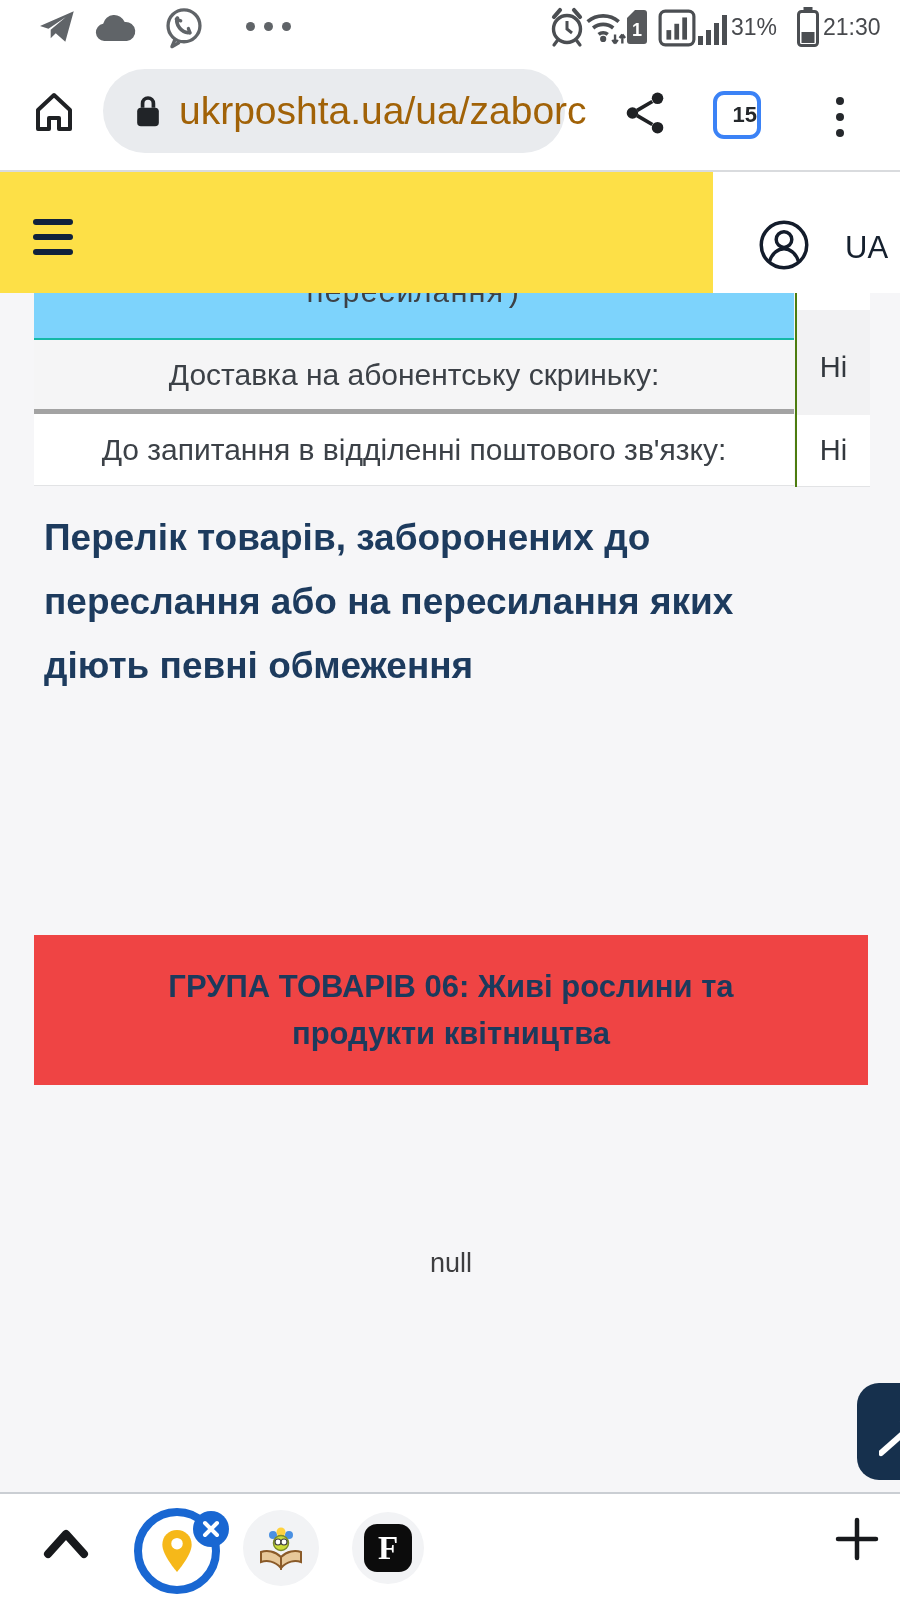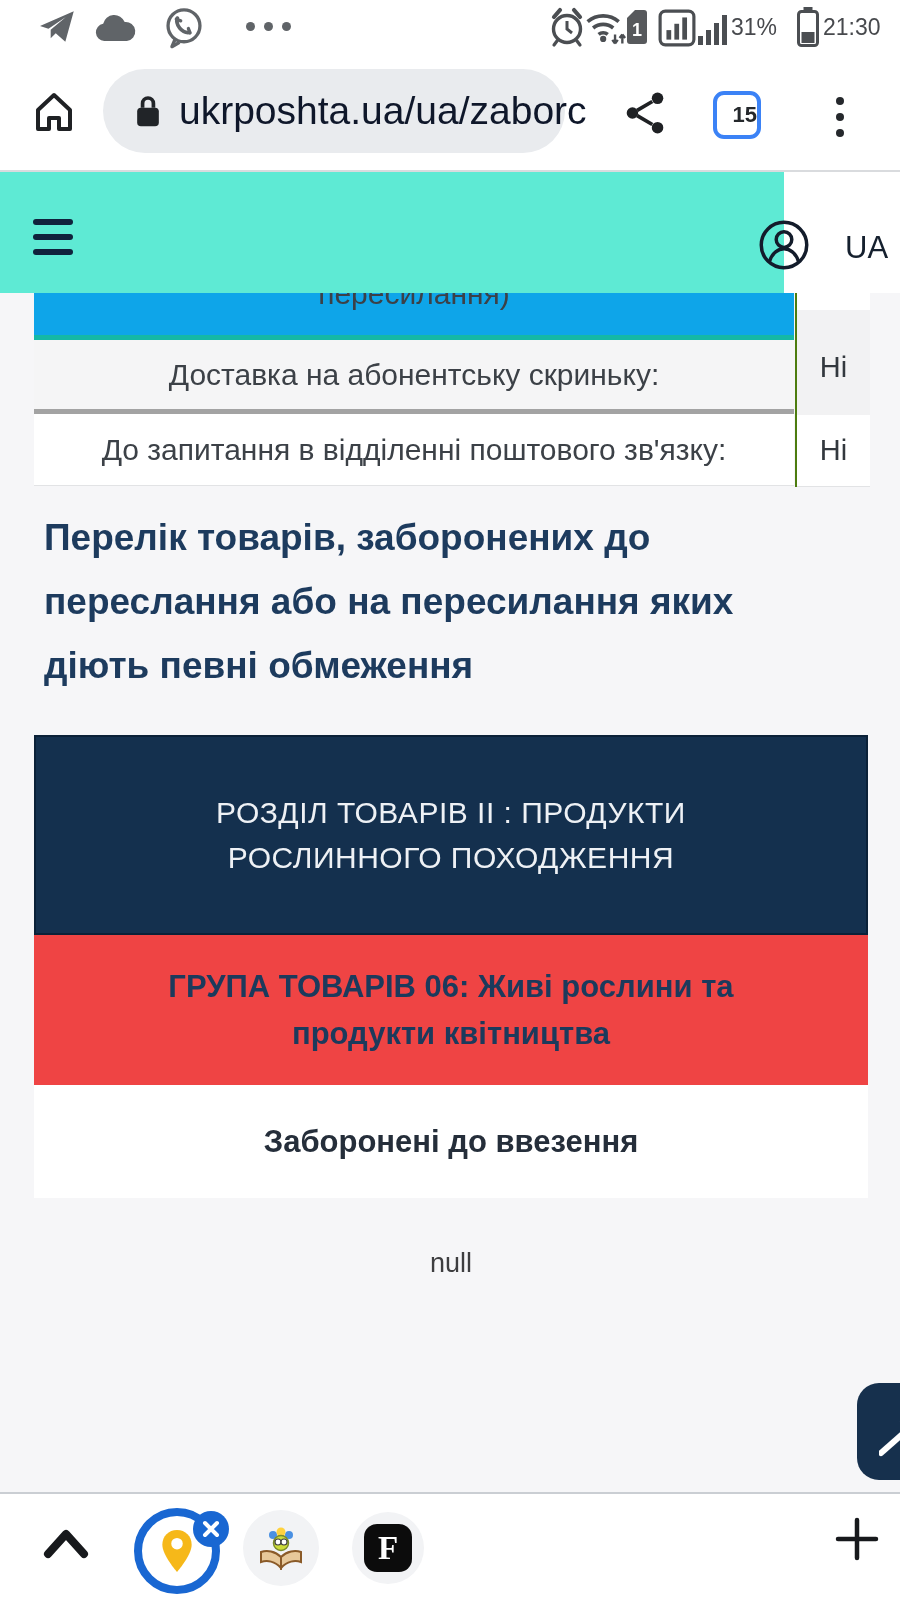--- a/index.html
+++ b/index.html
@@ -7,28 +7,28 @@
           font-family:"Liberation Sans",sans-serif;}
   .abs{position:absolute;}
 
   
   .statusbar{left:0;top:0;width:900px;height:55px;background:#fff;}
   .st-text{font-size:23px;color:#47494d;line-height:55px;}
 
   
   .toolbar{left:0;top:55px;width:900px;height:115px;background:#fff;}
   .urlpill{left:103px;top:14px;width:462px;height:84px;border-radius:42px;background:#e9ebee;}
-  .urltext{left:76px;top:0;height:84px;line-height:84px;font-size:39px;color:#0f172a;white-space:nowrap;}
+  .urltext{left:76px;top:0;height:84px;line-height:84px;font-size:39px;color:#a16207;white-space:nowrap;}
   .tabbox{left:713px;top:36px;width:40px;height:40px;border:4px solid #3b82f6;border-radius:11px;
           text-align:right;line-height:40px;font-size:22px;font-weight:bold;color:#25282c;}
   .menudots span{display:block;width:8px;height:8px;border-radius:50%;background:#25282c;margin:8px 0;}
   .divider{left:0;top:170px;width:900px;height:2px;background:#d9dbde;}
 
   
-  .siteheader{left:0;top:172px;width:784px;height:121px;background:#5eead4;}
+  .siteheader{left:0;top:172px;width:713px;height:121px;background:#fde047;}
   .hamburger div{width:40px;height:6px;background:#10223c;border-radius:3px;margin-bottom:9px;}
   .ua-label{font-size:31px;font-weight:500;color:#15202e;}
 
   
   .content-bg{left:0;top:293px;width:900px;height:1199px;background:#f6f6f8;}
   .tbl-cell{box-sizing:border-box;display:flex;align-items:center;justify-content:center;
             font-size:30px;color:#3c4147;}
   .tbl-val{font-size:29px;color:#33383e;}
   .heading{left:44px;top:506px;width:750px;font-size:37px;font-weight:bold;line-height:64px;color:#1d3b5e;}
   .block{left:34px;width:834px;display:flex;align-items:center;justify-content:center;text-align:center;}
@@ -157,47 +157,41 @@
       <path d="M10.5 39.5 c2.5 -8.5 8.5 -12 13.5 -12 s11 3.5 13.5 12" fill="none" stroke="#131c2b" stroke-width="3.2"></path>
     </svg>
     <div class="abs ua-label" style="left:845px;top:58px">UA</div>
   </div>
 
   <div class="abs content-bg">
 
     <div class="abs" style="left:34px;top:0;width:834px;">
 
       <div class="abs" style="left:0;top:0;width:760px;">
-        <div class="tbl-cell" style="height:47px;background:#0ea5e9;border-bottom:5px solid #14b8a6;overflow:hidden;position:relative;">
+        <div class="tbl-cell" style="height:47px;background:#7dd3fc;border-bottom:2px solid #14b8a6;overflow:hidden;position:relative;font-family:Liberation Mono, monospace;">
           <span style="position:absolute;top:-16px;width:100%;text-align:center;">пересилання)</span>
         </div>
         <div class="tbl-cell" style="height:74px;background:#f5f5f6;border-bottom:5px solid #a3a3a3;">Доставка на абонентську скриньку:</div>
         <div class="tbl-cell" style="height:72px;background:#fff;border-bottom:1px solid #e2e3e5;">До запитання в відділенні поштового зв'язку:</div>
       </div>
 
       <div class="abs" style="left:761px;top:0;width:73px;border-left:2px solid #4d7c0f;">
         <div style="height:17px;background:#fff;"></div>
         <div class="tbl-cell tbl-val" style="height:105px;background:#f2f2f3;padding-top:10px;">Ні</div>
         <div class="tbl-cell tbl-val" style="height:72px;background:#fff;border-bottom:1px solid #e2e3e5;">Ні</div>
       </div>
     </div>
 
     <h1 class="abs heading" style="margin:0;top:213px;">Перелік товарів, заборонених до переслання або на пересилання яких діють певні обмеження</h1>
 
-    <div class="abs block navyblock" style="top:442px;">
-      <p>РОЗДІЛ ТОВАРІВ II : ПРОДУКТИ РОСЛИННОГО ПОХОДЖЕННЯ</p>
-    </div>
 
     <div class="abs block group06" style="top:642px;">
       <p>ГРУПА ТОВАРІВ 06: Живі рослини та продукти квітництва</p>
     </div>
 
-    <div class="abs block whiteblock" style="top:792px;">
-      <p>Заборонені до ввезення</p>
-    </div>
 
     <div class="abs nulltext" style="top:955px;">null</div>
 
   </div>
 
   <div class="abs scrollfab">
     <svg class="abs" style="left:22px;top:30px" width="44" height="44" viewBox="0 0 44 44">
       <path d="M2 40 L36 10" stroke="#fff" stroke-width="6" stroke-linecap="round" fill="none"></path>
       <path d="M36 10 L24 8 M36 10 L38 22" stroke="#fff" stroke-width="6" stroke-linecap="round" fill="none"></path>
     </svg>

